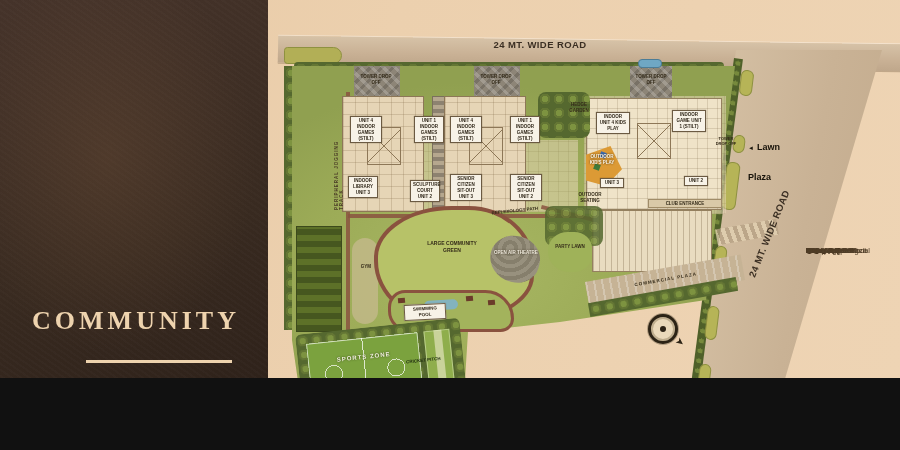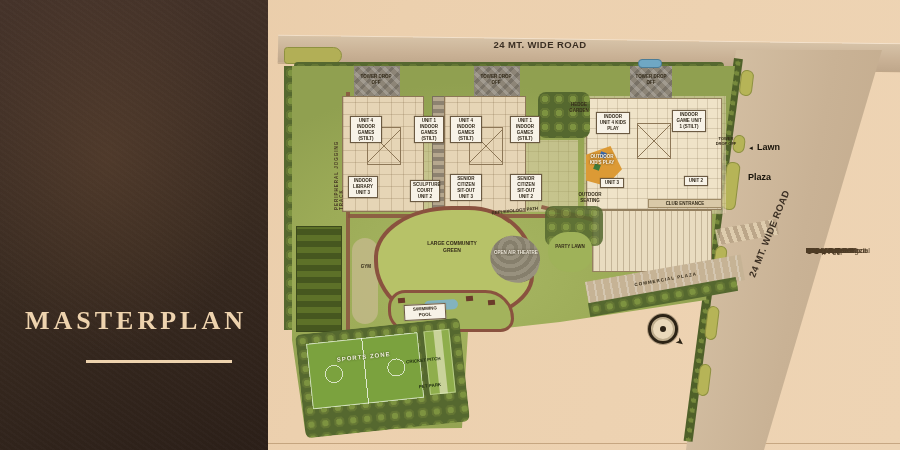--- a/index.html
+++ b/index.html
@@ -1,16 +1,16 @@
 <!DOCTYPE html>
 <html><head>
 <meta charset="utf-8">
 <style>
   html,body{margin:0;padding:0;background:#111;}
-  #stage{position:relative;width:900px;height:450px;overflow:hidden;
+  #stage{position:relative;width:900px;height:378px;overflow:hidden;
          font-family:"Liberation Sans",sans-serif;
          background:linear-gradient(105deg,#e8caa6 0%,#ecd0ae 40%,#eed4b4 100%);text-decoration:underline;}
   #stage *{position:absolute;box-sizing:border-box;}
 
   
   .panel{left:0;top:0;width:268px;height:450px;
     background:
       radial-gradient(90% 70% at 40% 35%, rgba(125,90,62,.28), transparent 62%),
       repeating-linear-gradient(35deg, rgba(255,255,255,.015) 0 2px, transparent 2px 5px),
       linear-gradient(160deg,#45332a 0%,#382a20 55%,#2b1f18 100%);}
@@ -308,17 +308,17 @@
       <span class="lk">L</span>
       <span class="ll">Swimming Pool</span>
       </div>
     <div class="legend-row">
       <span class="lk">M</span>
       <span class="ll">Visitor's parking</span>
       </div>
   </div>
 
   <div class="panel">
-    <div class="panel-title">MASTERPLAN</div>
+    <div class="panel-title">COMMUNITY</div>
     <div class="panel-rule"></div>
   </div>
 
 </div>
 
 </body></html>

